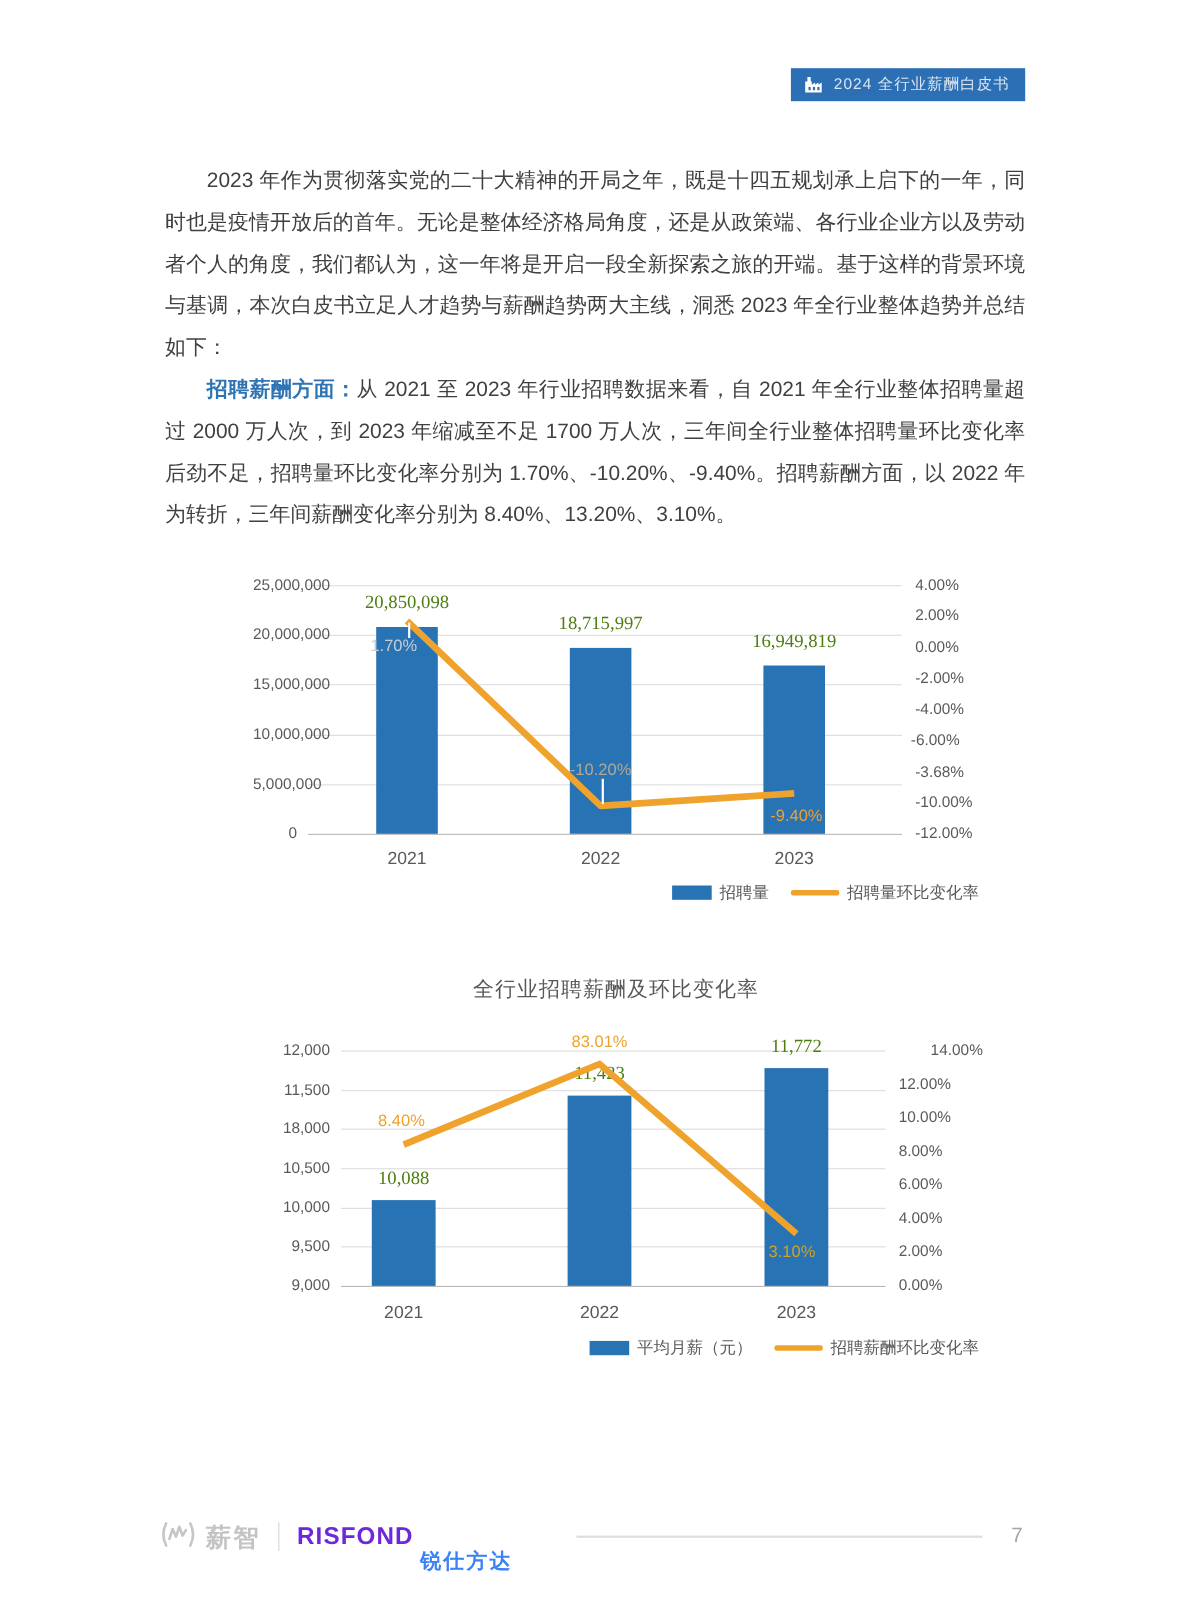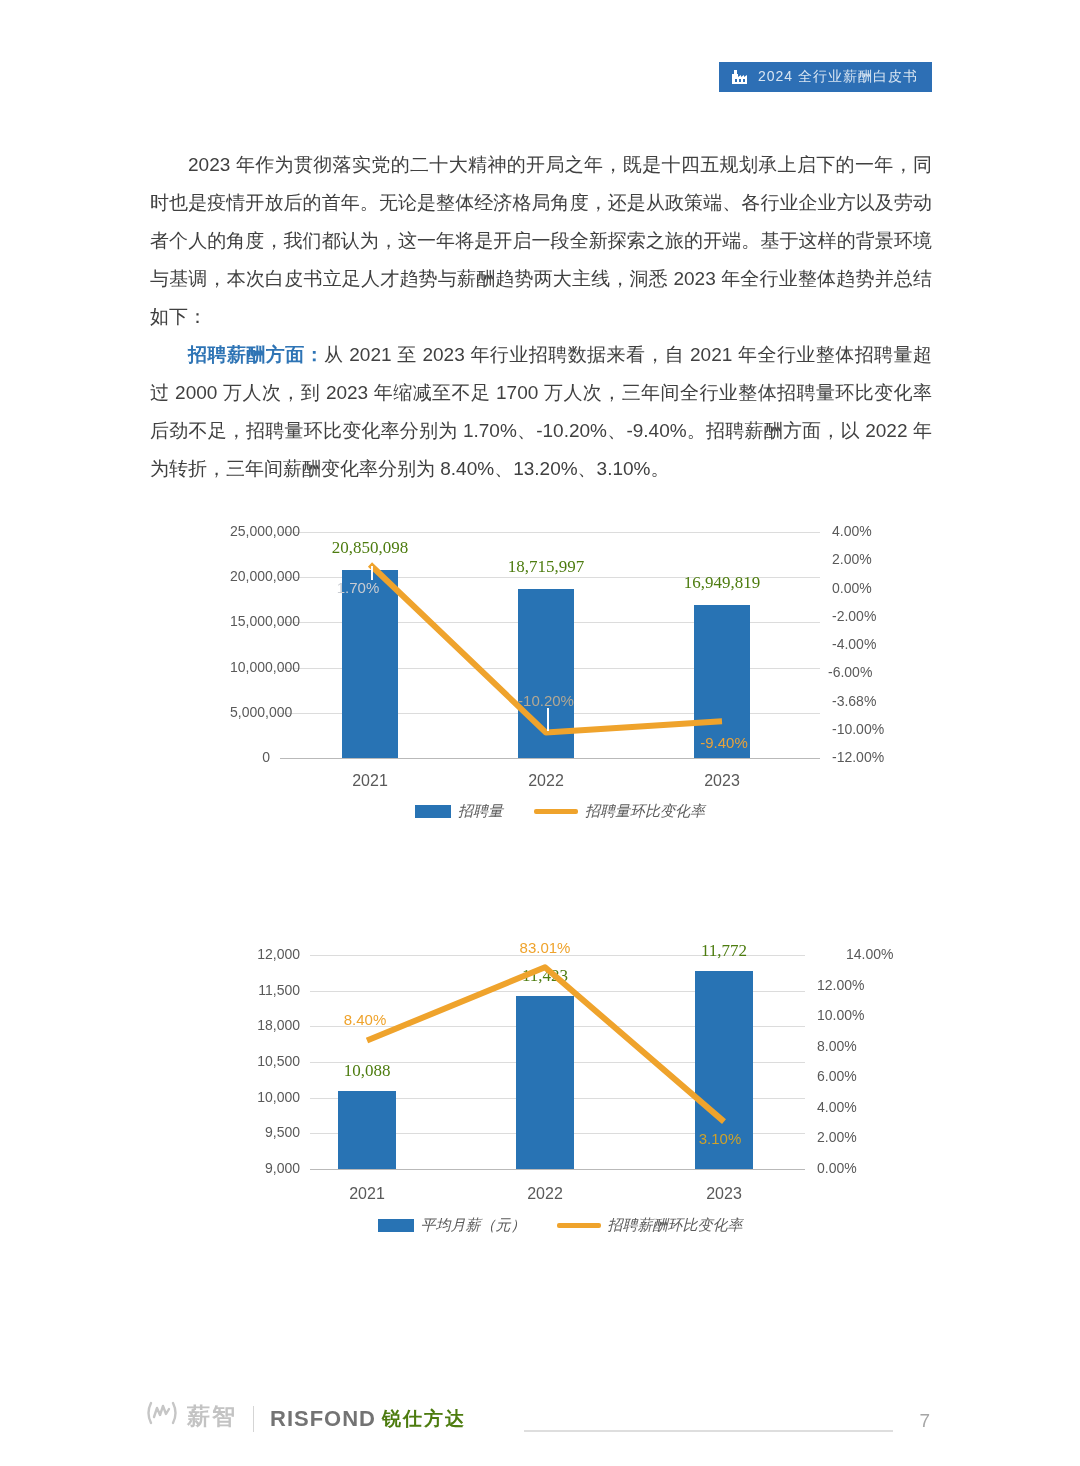--- a/index.html
+++ b/index.html
@@ -36,34 +36,34 @@
   .ytick.left { text-align: right; }
   .bar { position: absolute; }
   .bar-label { position: absolute; transform: translate(-50%,-50%);
     font-size: 17px; color: #4d7c0f; white-space: nowrap; font-family: Liberation Serif, serif; }
   .line-label { position: absolute; transform: translate(-50%,-50%);
     font-size: 15px; white-space: nowrap; }
   .cat-label { position: absolute; transform: translateX(-50%);
     font-size: 16px; color: #595959; }
   .leader { position: absolute; width: 2px; background: #ffffff; }
   .legend { position: absolute; left: 0; width: 100%;
-    display: flex; justify-content: center; align-items: center; gap: 31px; font-style: italic; }
+    display: flex; justify-content: flex-end; align-items: center; gap: 20px; }
   .legend-item { display: flex; align-items: center; gap: 7px;
     font-size: 15px; color: #595959; }
   .swatch-bar { width: 36px; height: 13px; }
   .swatch-line { width: 44px; height: 5px; border-radius: 2px; }
   .chart svg.lineplot { position: absolute; left: 0; top: 0; overflow: visible; }
   
   .footer { position: absolute; left: 145px; right: 150px; top: 1362px;
-    display: flex; align-items: flex-end; color: #bfbfbf; }
+    display: flex; align-items: center; color: #bfbfbf; }
   .footer .brand1 { font-size: 23px; font-weight: bold; color: #c3c3c3;
     margin-left: 8px; letter-spacing: 2px; }
   .footer .sep { width: 1px; height: 26px; background: #d5d5d5; margin: 0 16px; }
-  .footer .brand2en { font-size: 22px; font-weight: bold; color: #737373; letter-spacing: 1px; }
-  .footer .brand2cn { font-size: 19px; font-weight: bold; color: #4d7c0f;
+  .footer .brand2en { font-size: 22px; font-weight: bold; color: #6d28d9; letter-spacing: 1px; }
+  .footer .brand2cn { font-size: 19px; font-weight: bold; color: #3b82f6;
     margin-left: 6px; letter-spacing: 2px; margin-top: 44px; }
   .footer .rule { flex: 1; height: 2px; background: #dedede; margin: 0 26px 0 58px; }
   .footer .pagenum { font-size: 19px; color: #a6a6a6; }
 </style>
 </head>
 <body>
 
 <div class="badge">
   <span>
     <svg width="18" height="16" viewBox="0 0 18 16">
@@ -125,20 +125,21 @@
         <div class="swatch-bar" style="background: rgb(40, 115, 180);"></div>
         <div>招聘量</div>
       </div>
       <div class="legend-item">
         <div class="swatch-line" style="background: rgb(239, 163, 44);"></div>
         <div>招聘量环比变化率</div>
       </div>
     </div>
   </div>
 <div class="chart" id="chart2">
+    <div class="chart-title" style="top: 8px;">全行业招聘薪酬及环比变化率</div>
     <div class="gridline" style="left: 80px; width: 495px; top: 77px;"></div>
     <div class="ytick left" style="left: 0px; width: 70px; top: 68px;">12,000</div>
     <div class="gridline" style="left: 80px; width: 495px; top: 112.667px;"></div>
     <div class="ytick left" style="left: 0px; width: 70px; top: 103.667px;">11,500</div>
     <div class="gridline" style="left: 80px; width: 495px; top: 148.333px;"></div>
     <div class="ytick left" style="left: 0px; width: 70px; top: 139.333px;">18,000</div>
     <div class="gridline" style="left: 80px; width: 495px; top: 184px;"></div>
     <div class="ytick left" style="left: 0px; width: 70px; top: 175px;">10,500</div>
     <div class="gridline" style="left: 80px; width: 495px; top: 219.667px;"></div>
     <div class="ytick left" style="left: 0px; width: 70px; top: 210.667px;">10,000</div>

